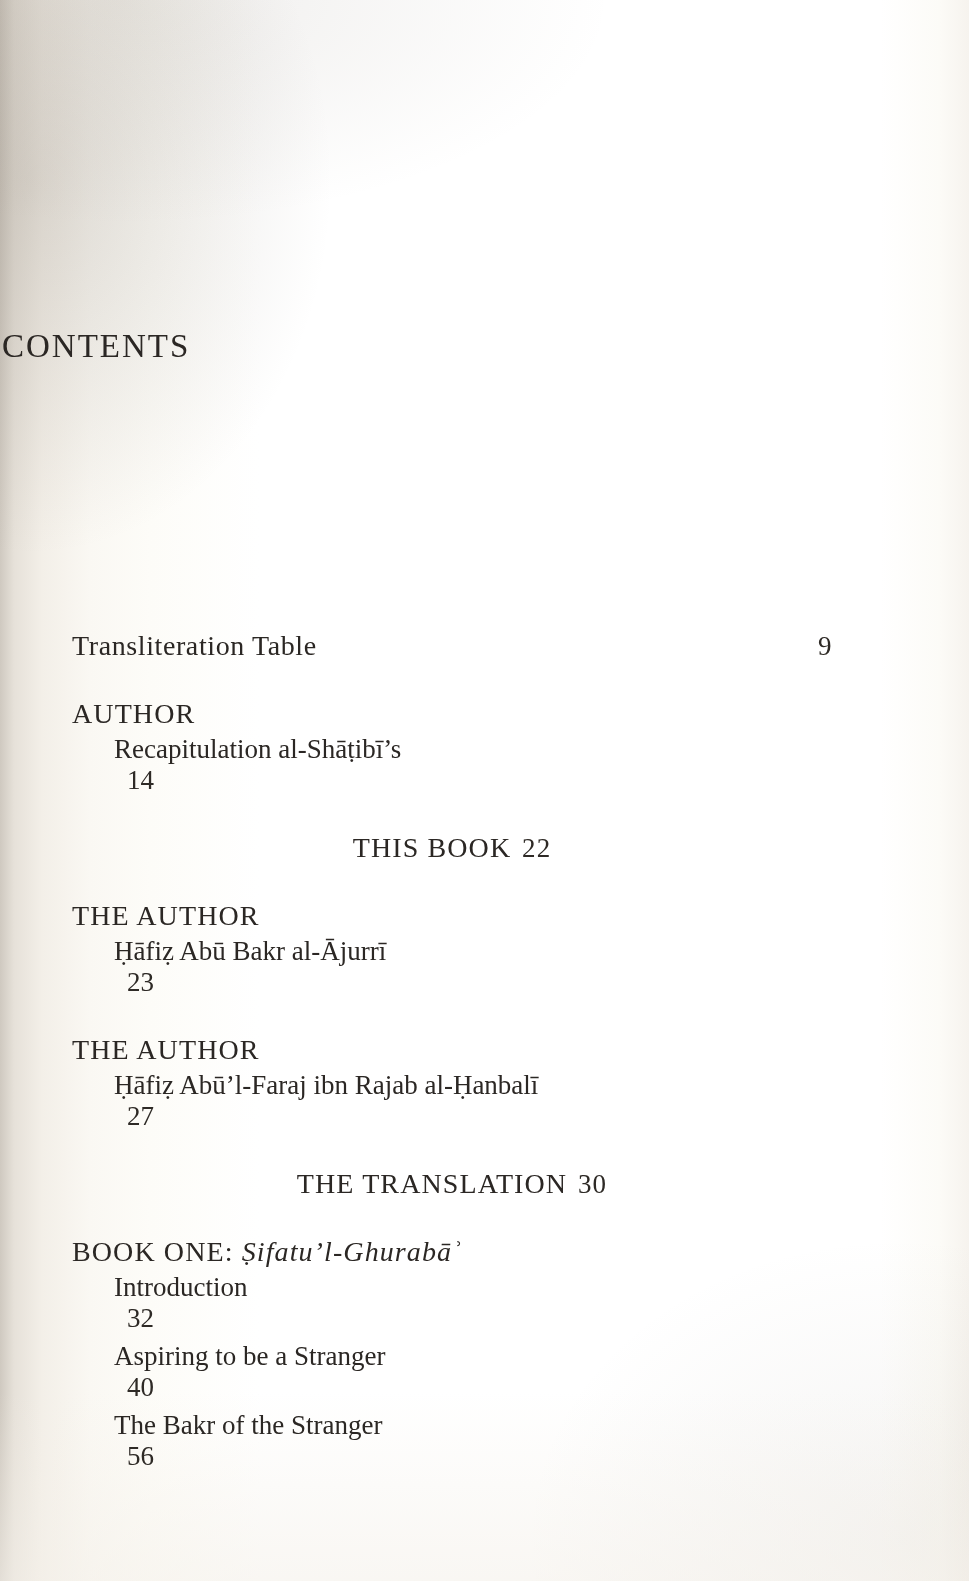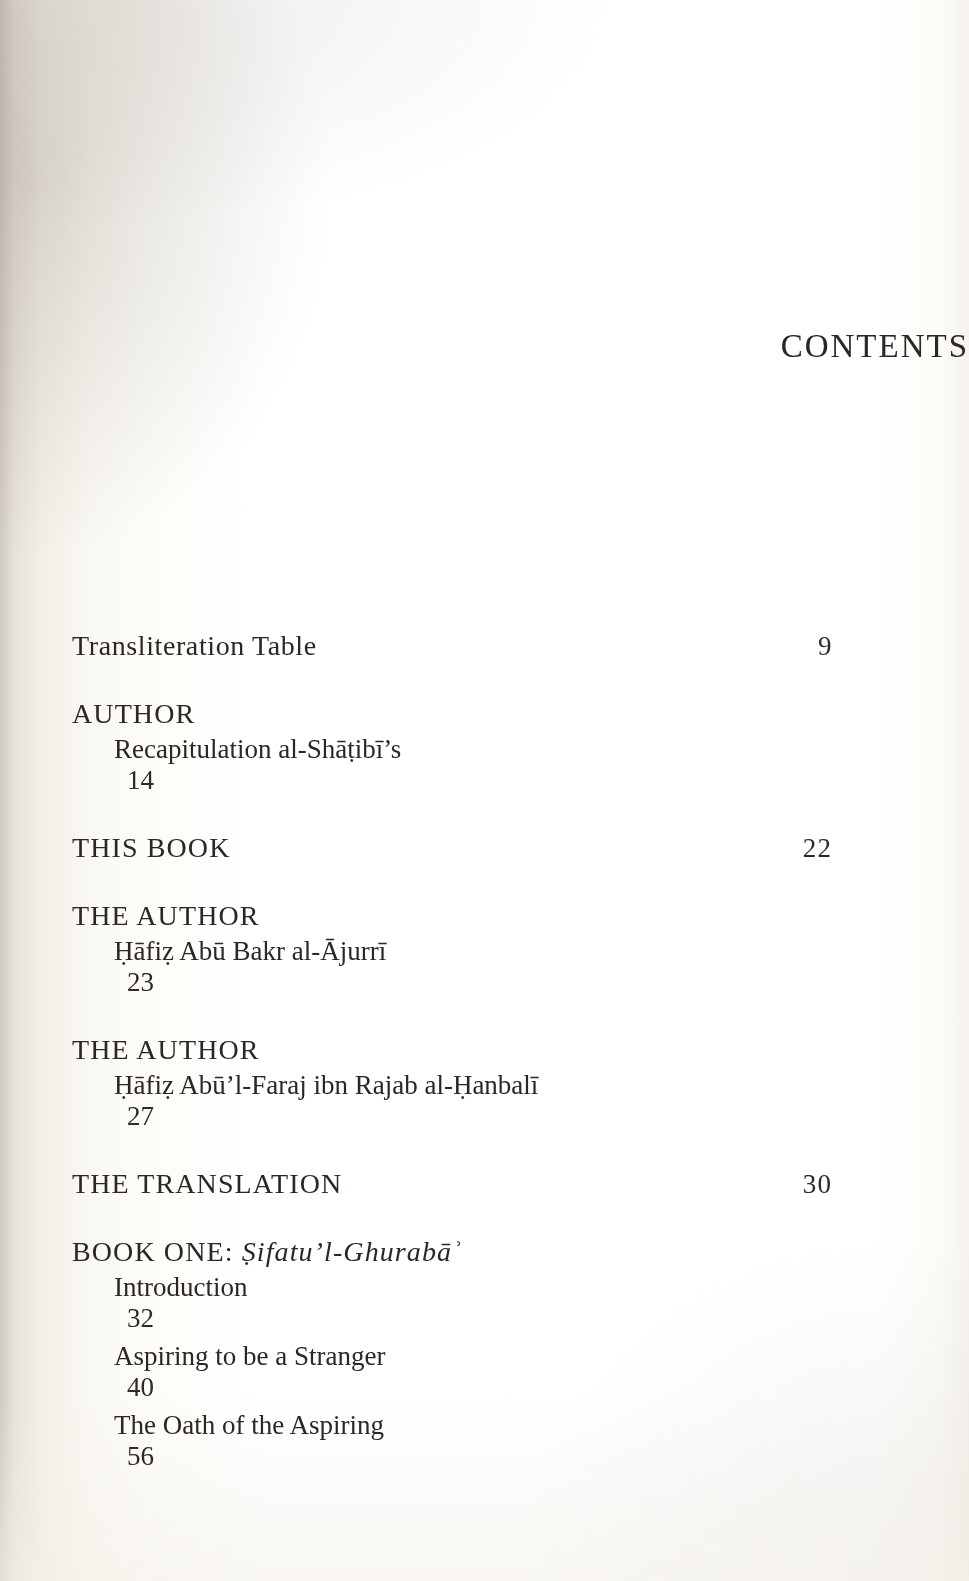--- a/index.html
+++ b/index.html
@@ -56,21 +56,21 @@
     position: relative;
     z-index: 2;
   }
 
   
   .contents-heading {
     position: absolute;
     top: 328px;
     left: 0;
     width: 969px;
-    text-align: right;
+    text-align: left;
     font-size: 33px;
     letter-spacing: 2.0px;
     color: #2b2724;
     font-family: "Liberation Serif", serif;
     text-indent: 2px;
   }
 
   
   .toc {
     position: absolute;
@@ -108,20 +108,21 @@
     margin-bottom: 36px;
   }
 
   .lvl1 {
     font-size: 28px;
     letter-spacing: 0.6px;
     color: #2b2724;
   }
   .lvl1.caps {
     letter-spacing: 1.1px;
+    justify-content: center;
   }
   .lvl2 {
     font-size: 27px;
     color: #2b2724;
     padding-left: 42px;
   }
   .lvl2 .page {
     font-size: 27px;
   }
   .heading-only {
@@ -207,21 +208,21 @@
         <div class="sub-list">
           <div class="row lvl2">
             <span class="label">Introduction</span>
             <span class="page">32</span>
           </div>
           <div class="row lvl2">
             <span class="label">Aspiring to be a Stranger</span>
             <span class="page">40</span>
           </div>
           <div class="row lvl2">
-            <span class="label">The Oath of the Aspiring</span>
+            <span class="label">The Bakr of the Stranger</span>
             <span class="page">56</span>
           </div>
         </div>
       </div>
 
     </div>
   </div>
 </div>
 
 </body></html>

